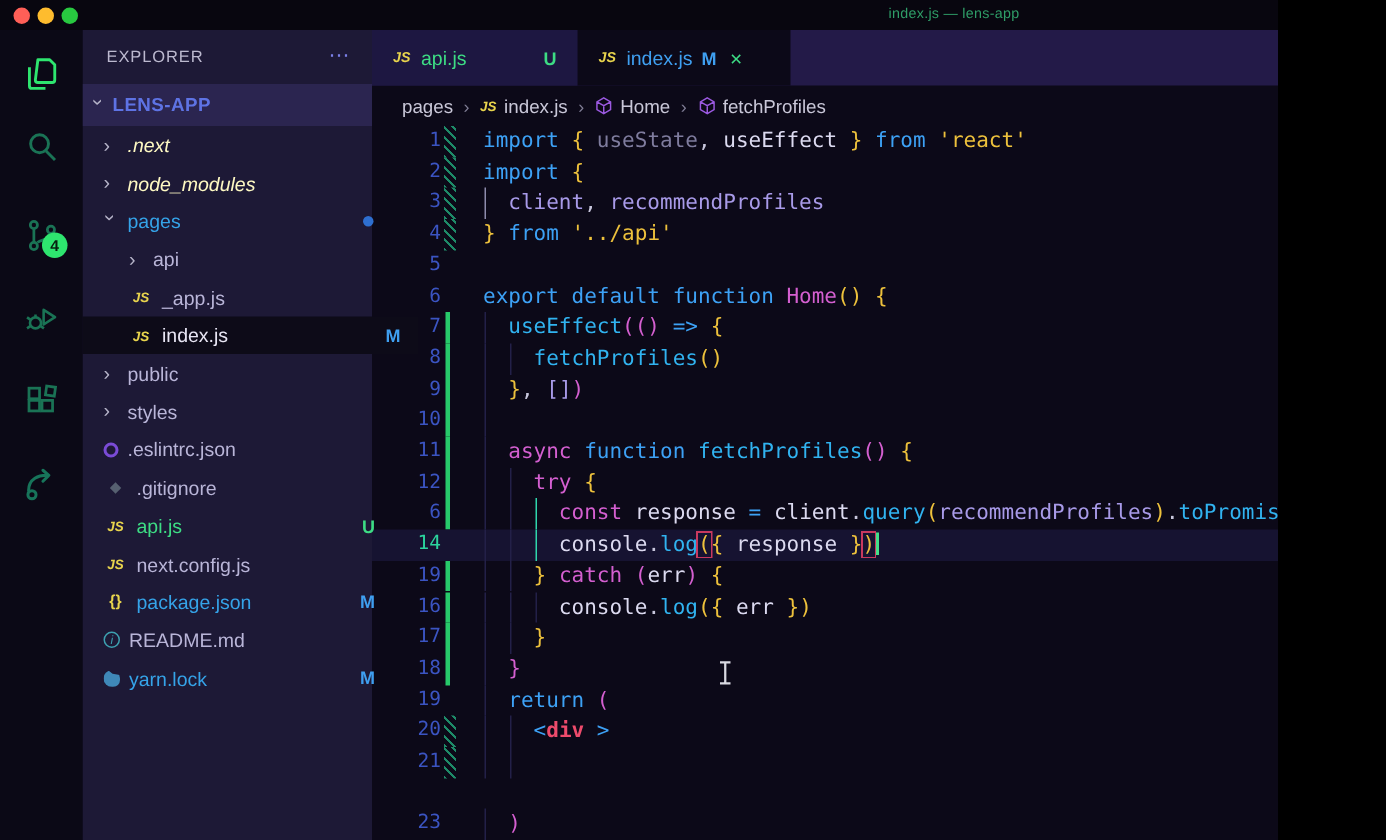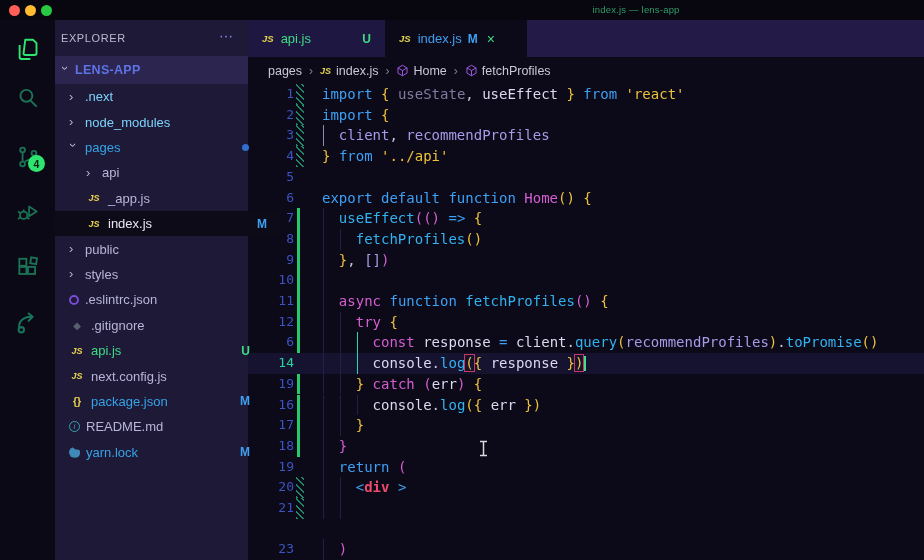--- a/index.html
+++ b/index.html
@@ -1,16 +1,16 @@
 <!DOCTYPE html>
 <html><head>
 <meta charset="utf-8">
 <style>
   html,body{margin:0;padding:0;background:#000;}
-  #app{position:relative;width:924px;height:560px;overflow:hidden;background:#0c0918;
+  #app{position:relative;width:852px;height:560px;overflow:hidden;background:#0c0918;
        font-family:"Liberation Sans",sans-serif;-webkit-font-smoothing:antialiased;}
 
   
   .titlebar{position:absolute;left:0;top:0;width:924px;height:20px;background:#08060f;z-index:5;}
   .tl{position:absolute;top:4.5px;width:11px;height:11px;border-radius:50%;}
   .tl.red{left:9px;background:#ff5f57;}
   .tl.yellow{left:25px;background:#febc2e;}
   .tl.green{left:41px;background:#28c840;}
   .win-title{position:absolute;left:536px;top:4px;width:200px;text-align:center;
              font-size:9.5px;color:#2f9e68;letter-spacing:.2px;}
@@ -19,21 +19,21 @@
   .activitybar{position:absolute;left:0;top:20px;width:55px;height:540px;background:#0b0916;z-index:4;}
   .act-item{position:absolute;left:0;width:55px;height:48px;display:flex;align-items:center;justify-content:center;}
   .act-item svg{display:block;}
   .act-badge{position:absolute;left:28px;top:22px;width:17px;height:17px;border-radius:50%;
              background:#2ee56f;color:#06200f;font-size:10.5px;font-weight:bold;
              display:flex;align-items:center;justify-content:center;}
 
   
   .sidebar{position:absolute;left:55px;top:20px;width:193px;height:540px;background:#1d1936;z-index:3;}
   .exp-header{position:absolute;left:0;top:0;width:100%;height:36px;display:flex;align-items:center;}
-  .exp-title{margin-left:6px;font-size:11px;letter-spacing:.6px;color:#bcb9cf;}
+  .exp-title{margin-left:16px;font-size:11px;letter-spacing:.6px;color:#bcb9cf;}
   .exp-menu{position:absolute;right:14px;top:8px;color:#7b80e8;font-size:14px;letter-spacing:1px;cursor:default;}
   .root-row{position:absolute;left:0;top:36px;width:100%;height:28px;background:#2b2550;
             display:flex;align-items:center;}
   .root-chev{margin-left:6px;color:#b5b3c8;}
   .root-label{margin-left:4px;font-size:12.5px;font-weight:bold;color:#5e73e4;letter-spacing:.3px;}
   .tree{position:absolute;left:0;top:64px;width:100%;}
   .tree-row{position:absolute;left:0;width:100%;height:25.4px;display:flex;align-items:center;font-size:13px;color:#b9b5d8;}
   .tree-row.sel{background:#0d0b18;color:#e8e6f4;}
   .chev{display:inline-block;width:10px;color:#b5b3c8;font-size:13px;line-height:10px;flex:none;
         transform-origin:40% 50%;}
@@ -41,21 +41,21 @@
   .fi{display:inline-flex;width:16px;justify-content:center;align-items:center;flex:none;}
   .jsbadge{color:#e8d44d;font-weight:bold;font-style:italic;font-size:9px;letter-spacing:0;}
   .braces{color:#e8d44d;font-weight:bold;font-size:10.5px;}
   .eslint{width:10px;height:10px;border:2.5px solid #7a4bd6;border-radius:50%;box-sizing:border-box;}
   .giticon{color:#566070;font-size:10px;}
   .infoicon{width:11px;height:11px;border:1px solid #3da0b0;border-radius:50%;color:#3da0b0;
             font-size:8px;display:inline-flex;align-items:center;justify-content:center;font-style:italic;box-sizing:border-box;}
   .yarnicon{width:11px;height:11px;border-radius:50% 50% 45% 55%;background:#3f88b8;
             clip-path:polygon(0 18%,28% 0,55% 22%,100% 30%,100% 100%,0 100%);}
   .tree-label{margin-left:6px;white-space:nowrap;}
-  .c-dim{color:#7dd3fc;}
+  .c-dim{color:#fef9c3;font-style:italic;}
   .c-cyan{color:#35a3e8;}
   .c-green{color:#3ddc84;}
   .fbadge{position:absolute;right:12px;font-size:12px;font-weight:bold;}
   .fbadge.blue{color:#3f9ff0;}
   .fbadge.green{color:#3ddc84;}
   .fdot{position:absolute;right:13px;width:7px;height:7px;border-radius:50%;background:#2e6fd0;}
 
   
   .tabbar{position:absolute;left:248px;top:20px;width:676px;height:37px;background:#231a48;display:flex;z-index:2;}
   .tab{height:100%;display:flex;align-items:center;padding:0 14px;box-sizing:border-box;font-size:13px;}

